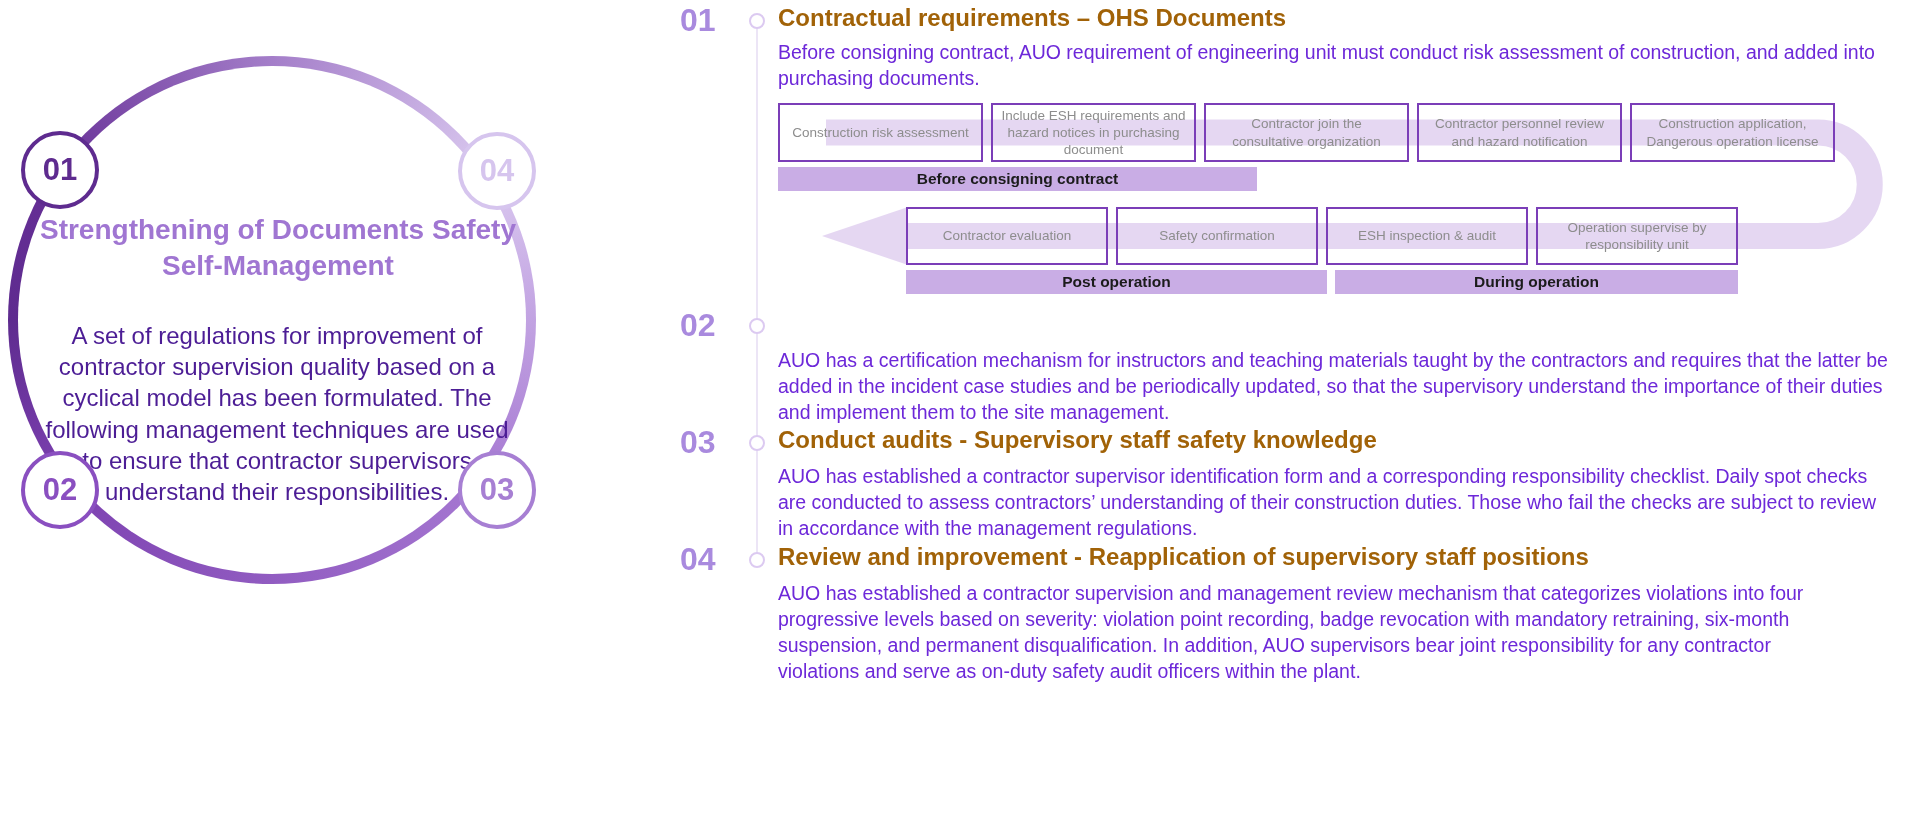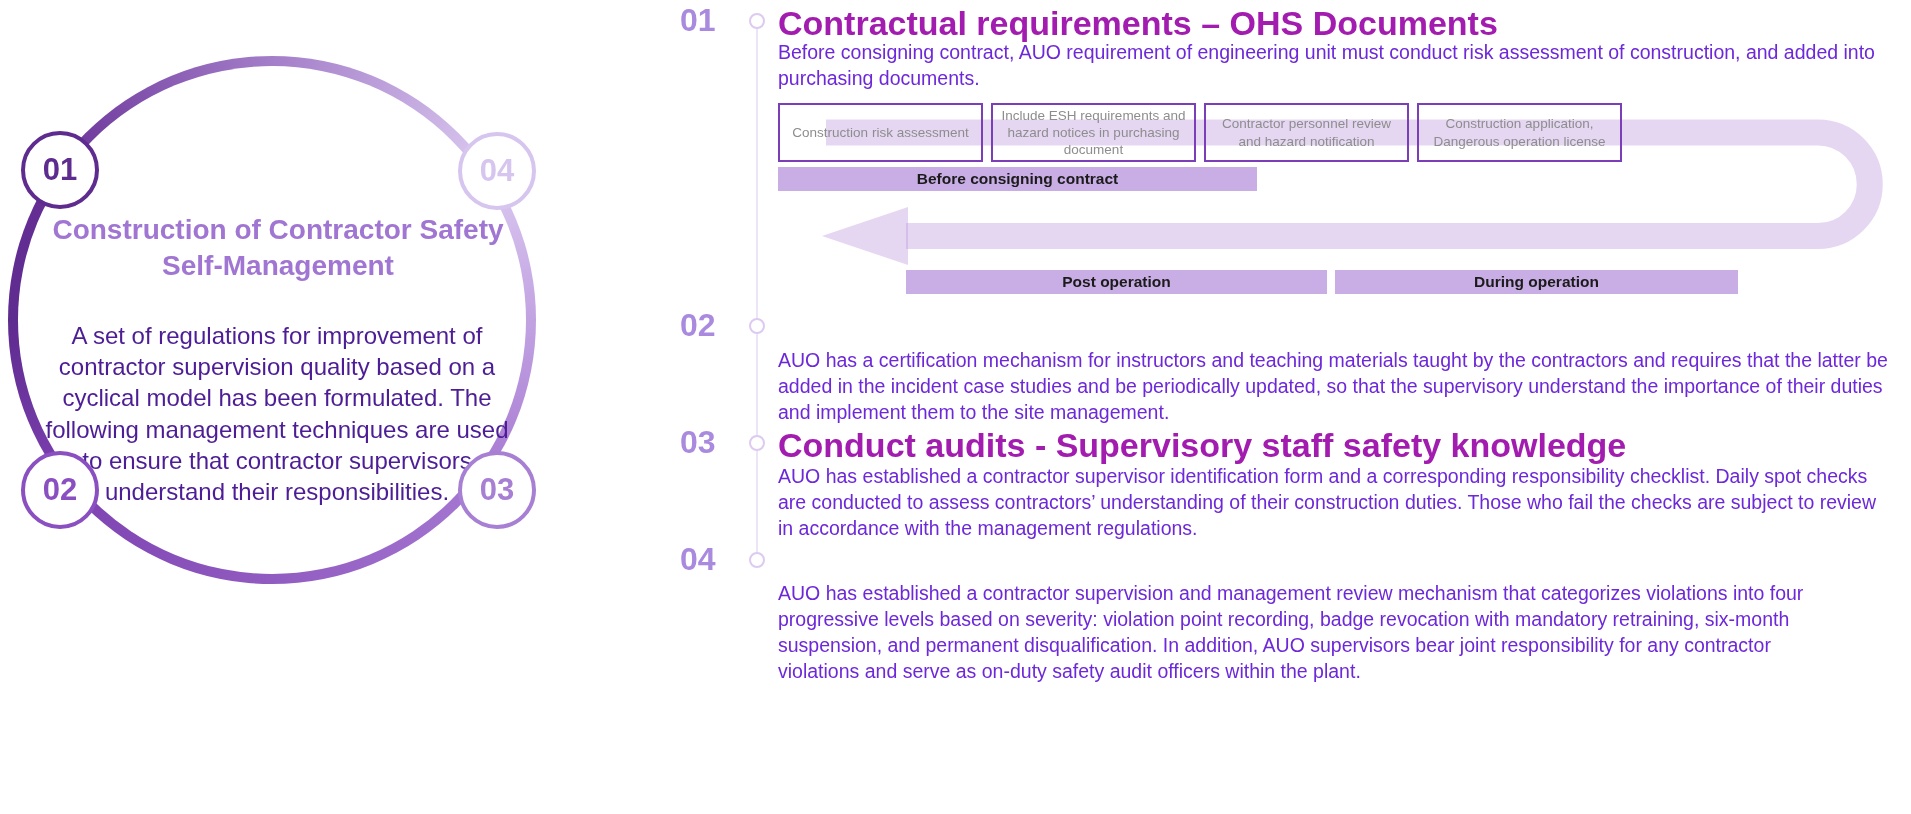--- a/index.html
+++ b/index.html
@@ -20,21 +20,21 @@
   .circle-title { position:absolute; left:38px; top:212px; width:480px; text-align:center;
     font-size:28px; font-weight:bold; color:#a076d2; line-height:1.3; z-index:2; }
   .circle-desc { position:absolute; left:40px; top:320px; width:474px; text-align:center;
     font-size:24px; color:#4c1d95; line-height:1.3; z-index:2; }
 
   
   .spine { position:absolute; left:756px; top:22px; width:2px; height:540px; background:#ece5f6; z-index:0; }
   .sec-number { position:absolute; left:680px; font-size:32px; font-weight:bold; color:#a98ade; z-index:1; }
   .sec-ring { position:absolute; left:749px; width:16px; height:16px; border-radius:50%;
     border:2px solid #dccaf1; background:#fff; z-index:1; }
-  .sec-title { position:absolute; left:778px; font-size:34px; font-weight:bold; color:#a21caf; white-space:nowrap; z-index:1; }
+  .sec-title { position:absolute; left:778px; font-size:24px; font-weight:bold; color:#a16207; white-space:nowrap; z-index:1; }
   .sec-body { position:absolute; left:778px; font-size:19.5px; color:#6d28d9; line-height:1.33; z-index:1; }
 
   
   .flow { position:absolute; left:778px; top:100px; width:1058px; height:198px; }
   .flow-arrow-svg { position:absolute; left:0; top:0; width:1130px; height:198px; overflow:visible; z-index:0; }
   .flow-row1 { position:absolute; left:0; top:3px; display:flex; gap:8px; z-index:1; }
   .flow-row2 { position:absolute; left:128px; top:107px; display:flex; gap:8px; z-index:1; }
   .fbox { border:2px solid #7b3eb8; background:transparent; height:59px; display:flex;
     align-items:center; justify-content:center; text-align:center; font-size:13.5px; color:#8d8d8d;
     line-height:1.28; padding:2px 8px; }
@@ -62,60 +62,68 @@
   <div class="node node-02">
     <span>02</span>
   </div>
   <div class="node node-03">
     <span>03</span>
   </div>
   <div class="node node-04">
     <span>04</span>
   </div>
 
-  <div class="circle-title">Construction of Contractor Safety Self-Management</div>
+  <div class="circle-title">Strengthening of Documents Safety Self-Management</div>
   <div class="circle-desc">A set of regulations for improvement of contractor supervision quality based on a cyclical model has been formulated. The following management techniques are used to ensure that contractor supervisors understand their responsibilities.</div>
 
   <div class="spine"></div>
 
   <div class="sec-number" style="top:2px;">01</div>
   <div class="sec-ring" style="top:13px;"></div>
   <div class="sec-title" style="top:4px;">Contractual requirements – OHS Documents</div>
   <div class="sec-body" style="top:40px; width:1122px;">Before consigning contract, AUO requirement of engineering unit must conduct risk assessment of construction, and added into purchasing documents.</div>
 
   <div class="flow">
     <svg class="flow-arrow-svg" viewBox="0 0 1130 198">
       <path d="M 48 32.5 H 1040 A 51.75 51.75 0 0 1 1040 136 H 128" fill="none" stroke="#bb95dd" stroke-opacity="0.38" stroke-width="26"></path>
       <polygon points="130,107 130,165 44,136" fill="#bb95dd" fill-opacity="0.38"></polygon>
     </svg>
 
     <div class="flow-row1">
       <div class="fbox">Construction risk assessment</div>
       <div class="fbox">Include ESH requirements and hazard notices in purchasing document</div>
+      <div class="fbox">Contractor join the consultative organization</div>
       <div class="fbox">Contractor personnel review and hazard notification</div>
       <div class="fbox">Construction application, Dangerous operation license</div>
     </div>
 
     <div class="bands-a">
       <div class="band band-a1">Before consigning contract</div>
     </div>
 
+    <div class="flow-row2">
+      <div class="fbox">Contractor evaluation</div>
+      <div class="fbox">Safety confirmation</div>
+      <div class="fbox">ESH inspection &amp; audit</div>
+      <div class="fbox">Operation supervise by responsibility unit</div>
+    </div>
 
     <div class="bands-b">
       <div class="band band-b1">Post operation</div>
       <div class="band band-b2">During operation</div>
     </div>
   </div>
 
   <div class="sec-number" style="top:307px;">02</div>
   <div class="sec-ring" style="top:318px;"></div>
   <div class="sec-body" style="top:348px; width:1128px;">AUO has a certification mechanism for instructors and teaching materials taught by the contractors and requires that the latter be added in the incident case studies and be periodically updated, so that the supervisory understand the importance of their duties and implement them to the site management.</div>
 
   <div class="sec-number" style="top:424px;">03</div>
   <div class="sec-ring" style="top:435px;"></div>
   <div class="sec-title" style="top:426px;">Conduct audits - Supervisory staff safety knowledge</div>
   <div class="sec-body" style="top:464px; width:1100px;">AUO has established a contractor supervisor identification form and a corresponding responsibility checklist. Daily spot checks are conducted to assess contractors’ understanding of their construction duties. Those who fail the checks are subject to review in accordance with the management regulations.</div>
 
   <div class="sec-number" style="top:541px;">04</div>
   <div class="sec-ring" style="top:552px;"></div>
+  <div class="sec-title" style="top:543px;">Review and improvement - Reapplication of supervisory staff positions</div>
   <div class="sec-body" style="top:581px; width:1050px;">AUO has established a contractor supervision and management review mechanism that categorizes violations into four progressive levels based on severity: violation point recording, badge revocation with mandatory retraining, six-month suspension, and permanent disqualification. In addition, AUO supervisors bear joint responsibility for any contractor violations and serve as on-duty safety audit officers within the plant.</div>
 
 </div>
 
 </body></html>

